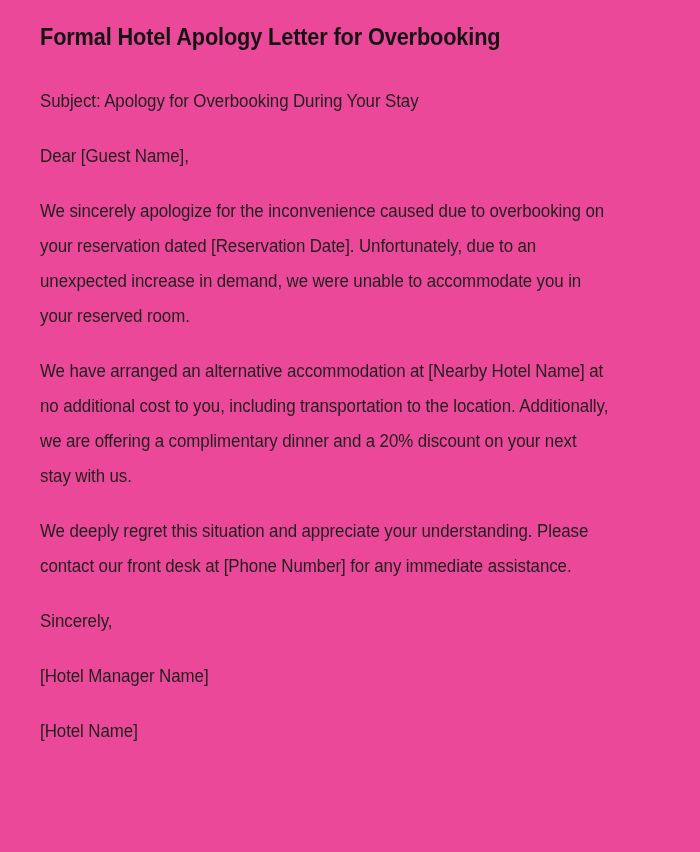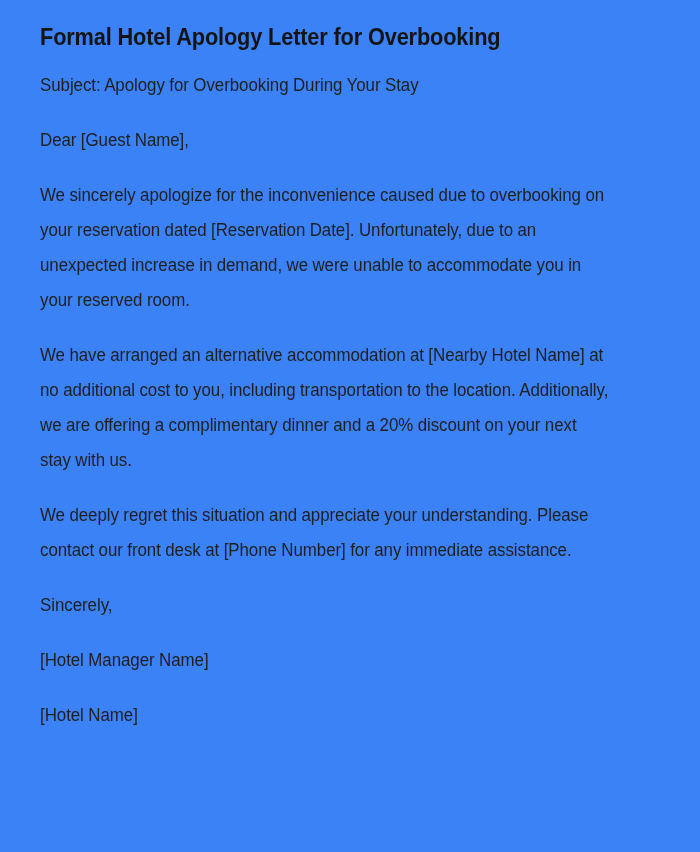--- a/index.html
+++ b/index.html
@@ -13,40 +13,40 @@
     height: 852px;
     overflow: hidden;
     font-family: "Liberation Sans", "DejaVu Sans", sans-serif;
     -webkit-font-smoothing: antialiased;
   }
 
   .page {
     box-sizing: border-box;
     width: 700px;
     min-height: 852px;
-    background: #3b82f6;
+    background: #ec4899;
     padding: 22px 40px 0 40px;
   }
 
   .doc-title {
     margin: 0;
     padding: 0;
     font-size: 23px;
     font-weight: 700;
     line-height: 30px;
     letter-spacing: -0.15px;
     color: #141414;
     font-stretch: condensed;
     transform: scaleX(0.945);
     transform-origin: left center;
     white-space: nowrap;
   }
 
   .letter-body {
-    margin-top: 16px;
+    margin-top: 32px;
     width: 592px;
   }
 
   .para {
     margin: 0 0 20px 0;
     font-size: 17.5px;
     line-height: 35px;
     color: #1f1f1f;
     font-weight: 400;
     letter-spacing: -0.05px;

